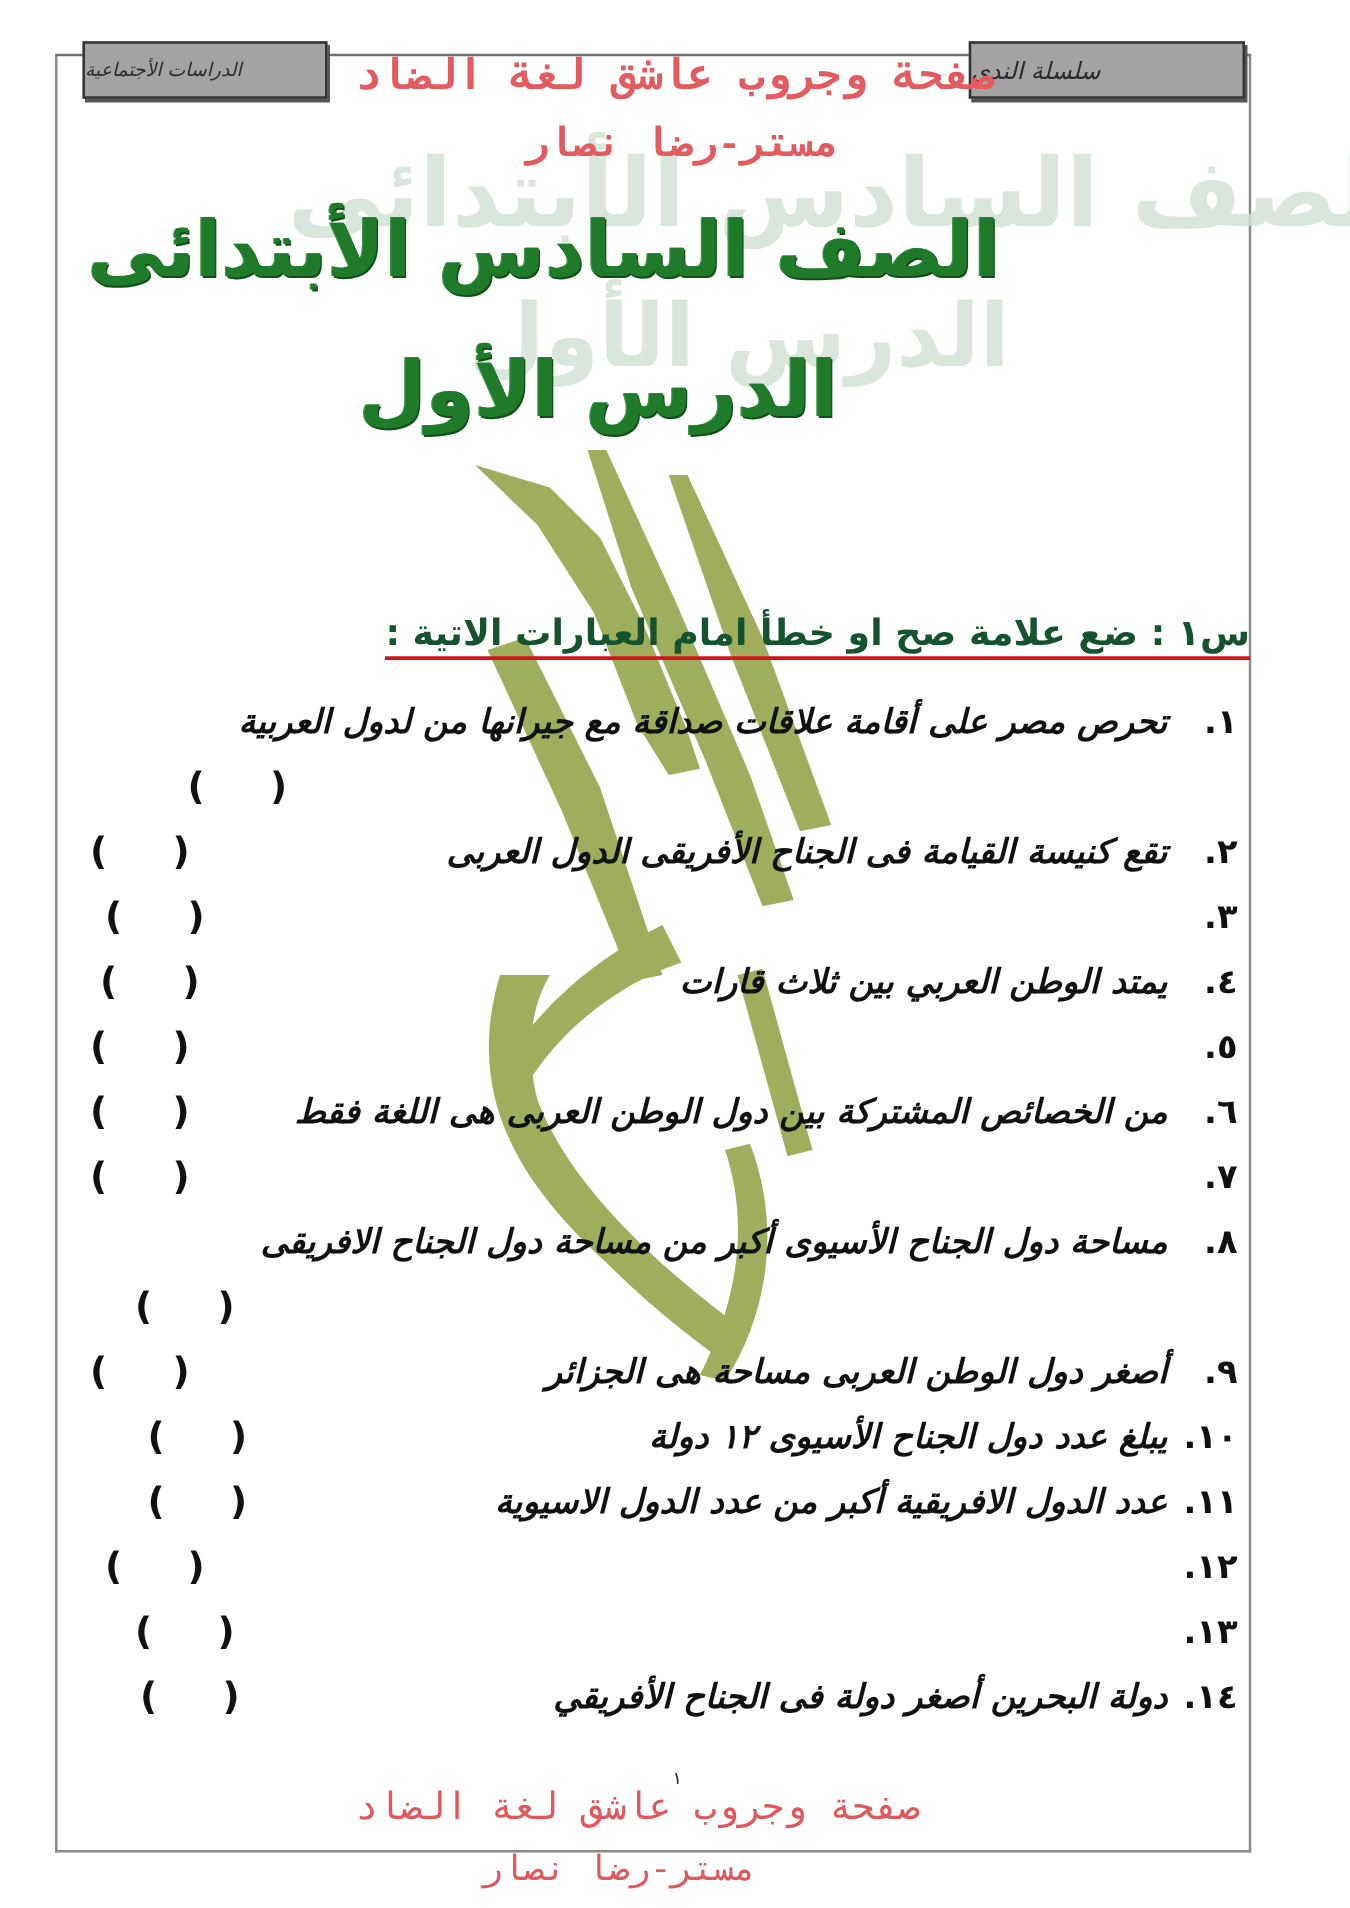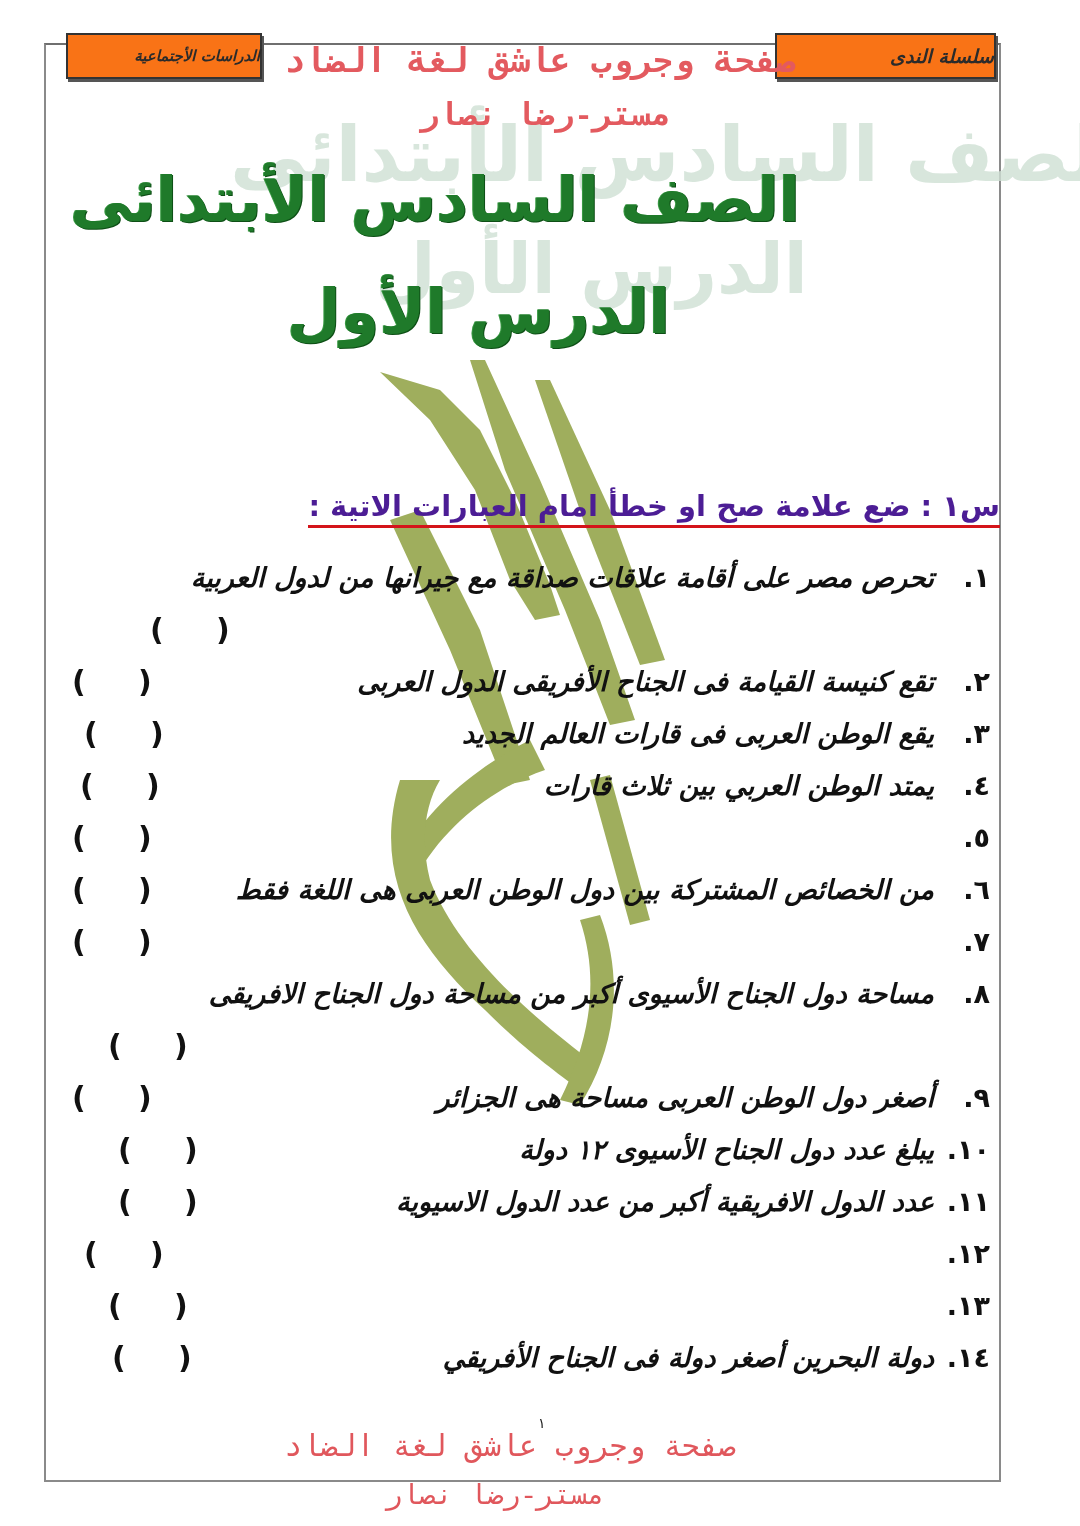--- a/index.html
+++ b/index.html
@@ -5,24 +5,24 @@
   html, body { margin: 0; padding: 0; }
   body {
     width: 1080px; height: 1526px; background: #ffffff; position: relative; overflow: hidden;
     font-family: "DejaVu Sans", sans-serif;
   }
   .page-frame {
     position: absolute; left: 44px; top: 43px; width: 957px; height: 1439px;
     border: 2px solid #8a8a8a; border-top-color: #6f6f6f; box-sizing: border-box;
   }
   .hdr-box {
-    position: absolute; top: 33px; height: 46px; background: #f97316;
+    position: absolute; top: 33px; height: 46px; background: #a3a3a3;
     border: 2px solid #333; box-shadow: 2px 3px 0 #555;
-    display: flex; align-items: center; justify-content: flex-end;
-    font-family: "DejaVu Serif", serif; font-style: italic; font-weight: bold;
+    display: flex; align-items: center; justify-content: flex-start;
+    font-family: "DejaVu Serif", serif; font-style: italic; font-weight: normal;
     color: #2b2b2b; font-size: 17px; box-sizing: border-box;
   }
   #hdr-left { left: 66px; width: 196px; font-size: 15px; }
   #hdr-right { left: 775px; width: 221px; font-size: 19px; }
   .watermark-red {
     position: absolute; color: #e35a5f; font-weight: bold; text-align: center;
     font-family: Liberation Mono, monospace; direction: rtl; white-space: nowrap;
   }
   #wm-top-1 { left: 280px; top: 40px; width: 520px; font-size: 34px; }
   #wm-top-2 { left: 340px; top: 95px; width: 410px; font-size: 32px; }
@@ -36,21 +36,21 @@
   #ghost-2 { left: 375px; top: 228px; font-size: 70px; letter-spacing: 6px; }
   .title-green {
     position: absolute; color: #1f7a2a; font-weight: bold; direction: rtl; text-align: center; white-space: nowrap;
     font-family: "DejaVu Sans", sans-serif;
     text-shadow: 1px 1px 0 #0e4f16, -1px 0 0 #3a9a44;
   }
   #title-1 { left: 280px; top: 163px; width: 520px; font-size: 62px; }
   #title-2 { left: 390px; top: 275px; width: 280px; font-size: 62px; }
   .logo-svg { position: absolute; left: 280px; top: 360px; }
   .question-title {
-    position: absolute; right: 80px; top: 487px; color: #4c1d95; font-weight: bold;
+    position: absolute; right: 80px; top: 487px; color: #14532d; font-weight: bold;
     font-size: 29px; direction: rtl; white-space: nowrap;
     border-bottom: 3px solid #d4141a; padding-bottom: 0; line-height: 38px;
   }
   .items { position: absolute; left: 60px; width: 930px; top: 552px; direction: rtl; }
   .item {
     position: relative; font-weight: bold; color: #111; font-size: 27px; line-height: 52px;
     white-space: nowrap; height: 52px;
   }
   .item .num { position: absolute; right: 0; width: 48px; text-align: right; }
   .item .txt { position: absolute; right: 56px; font-style: italic; }
@@ -101,21 +101,20 @@
   <div class="item wrap">
     <span class="num">١.</span>
     <span class="txt">تحرص   مصر  على  أقامة  علاقات   صداقة  مع  جيرانها  من  لدول العربية</span>
   </div>
   <div class="item">
     <span class="num">٢.</span>
     <span class="txt">تقع كنيسة القيامة فى الجناح الأفريقى الدول العربى</span>
   </div>
   <div class="item">
     <span class="num">٣.</span>
-    <span class="txt">يقع الوطن العربى فى قارات العالم الجديد</span>
   </div>
   <div class="item">
     <span class="num">٤.</span>
     <span class="txt">يمتد الوطن العربي بين ثلاث قارات</span>
   </div>
   <div class="item">
     <span class="num">٥.</span>
   </div>
   <div class="item">
     <span class="num">٦.</span>

